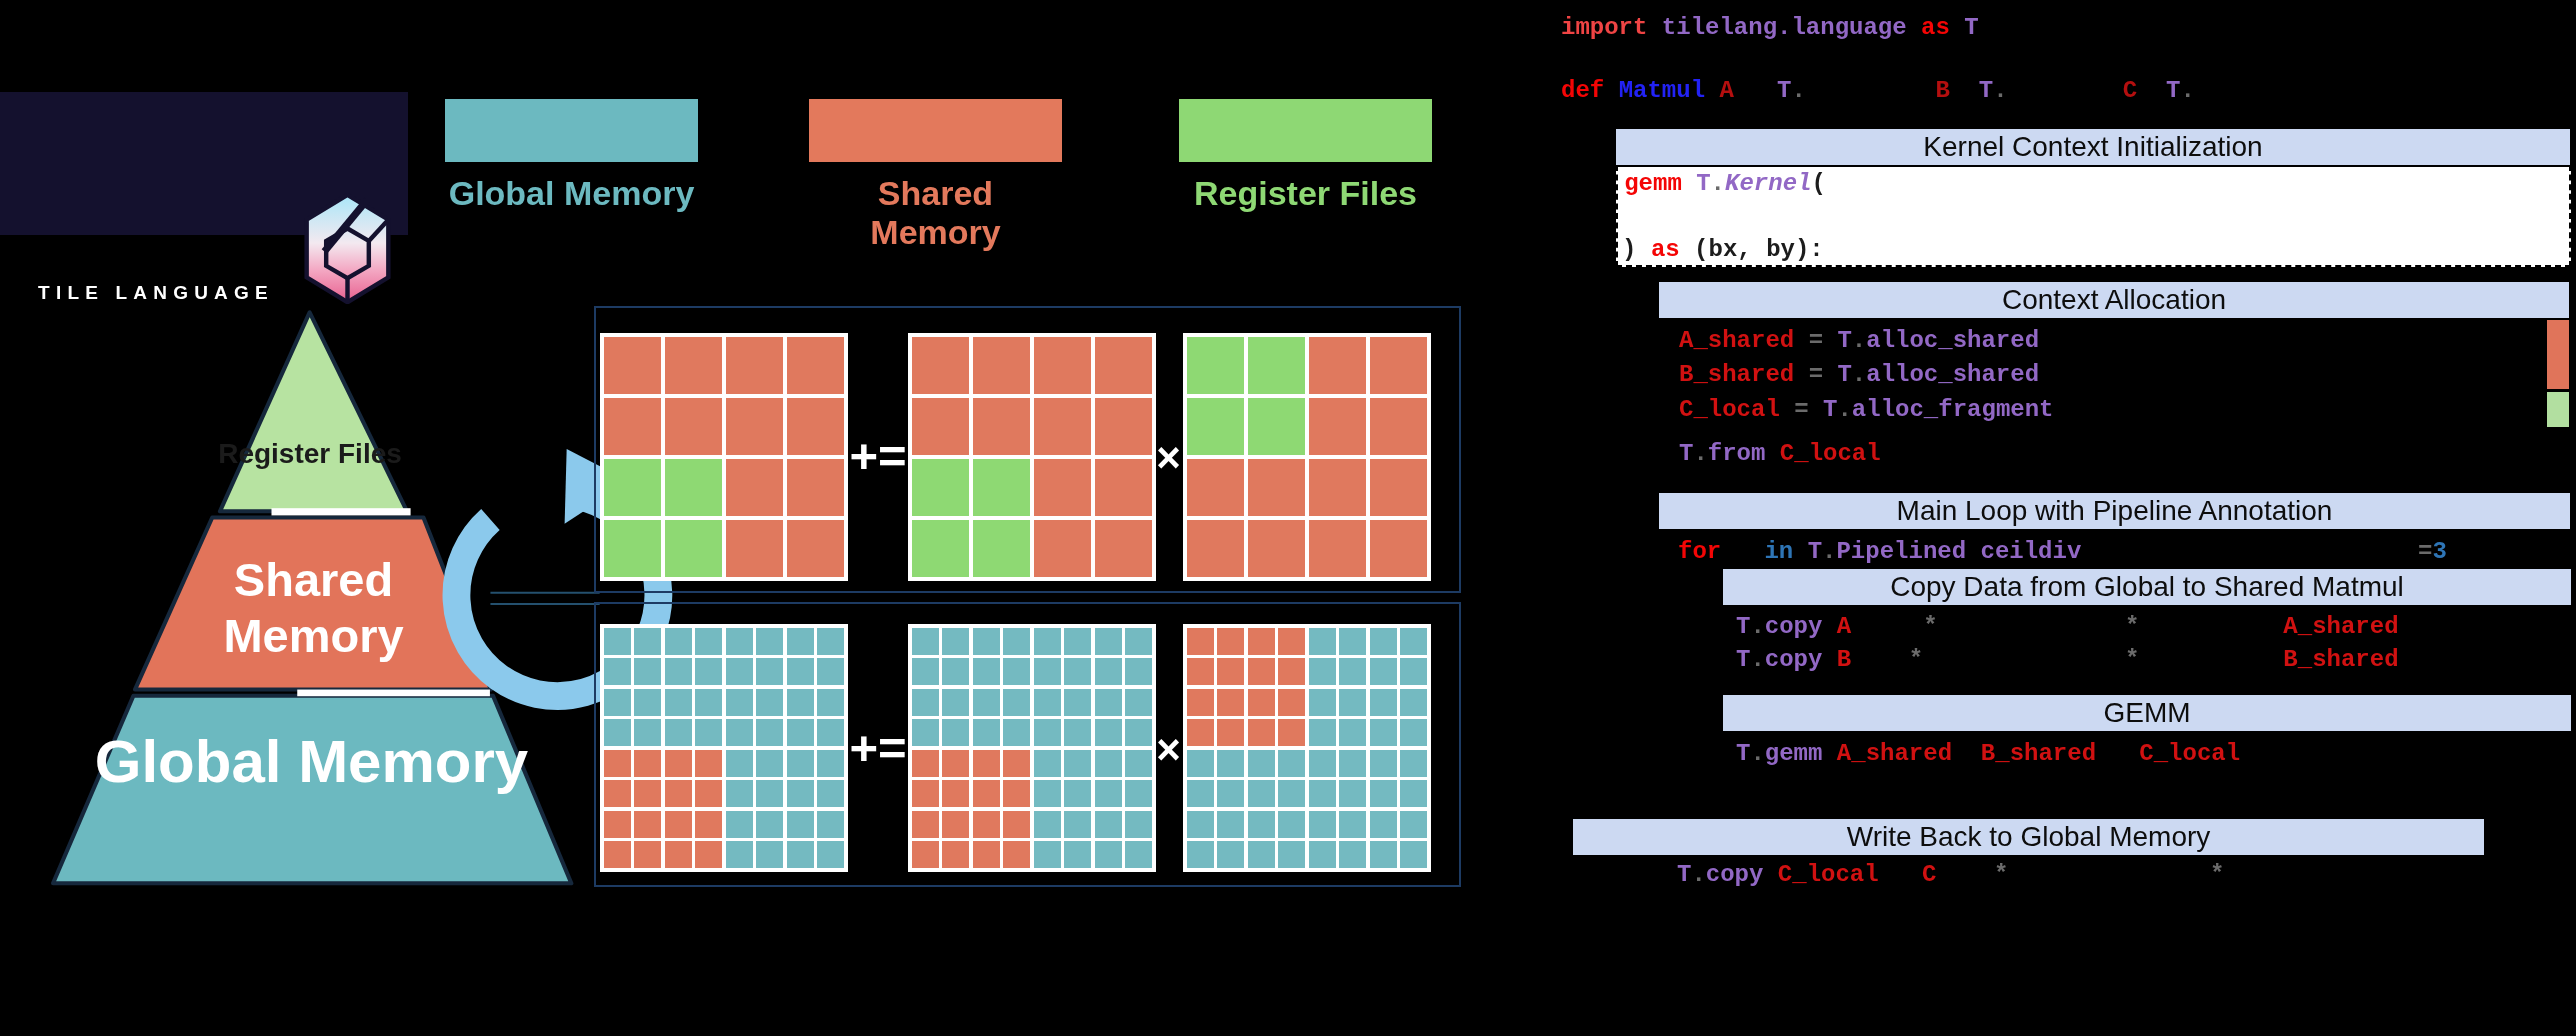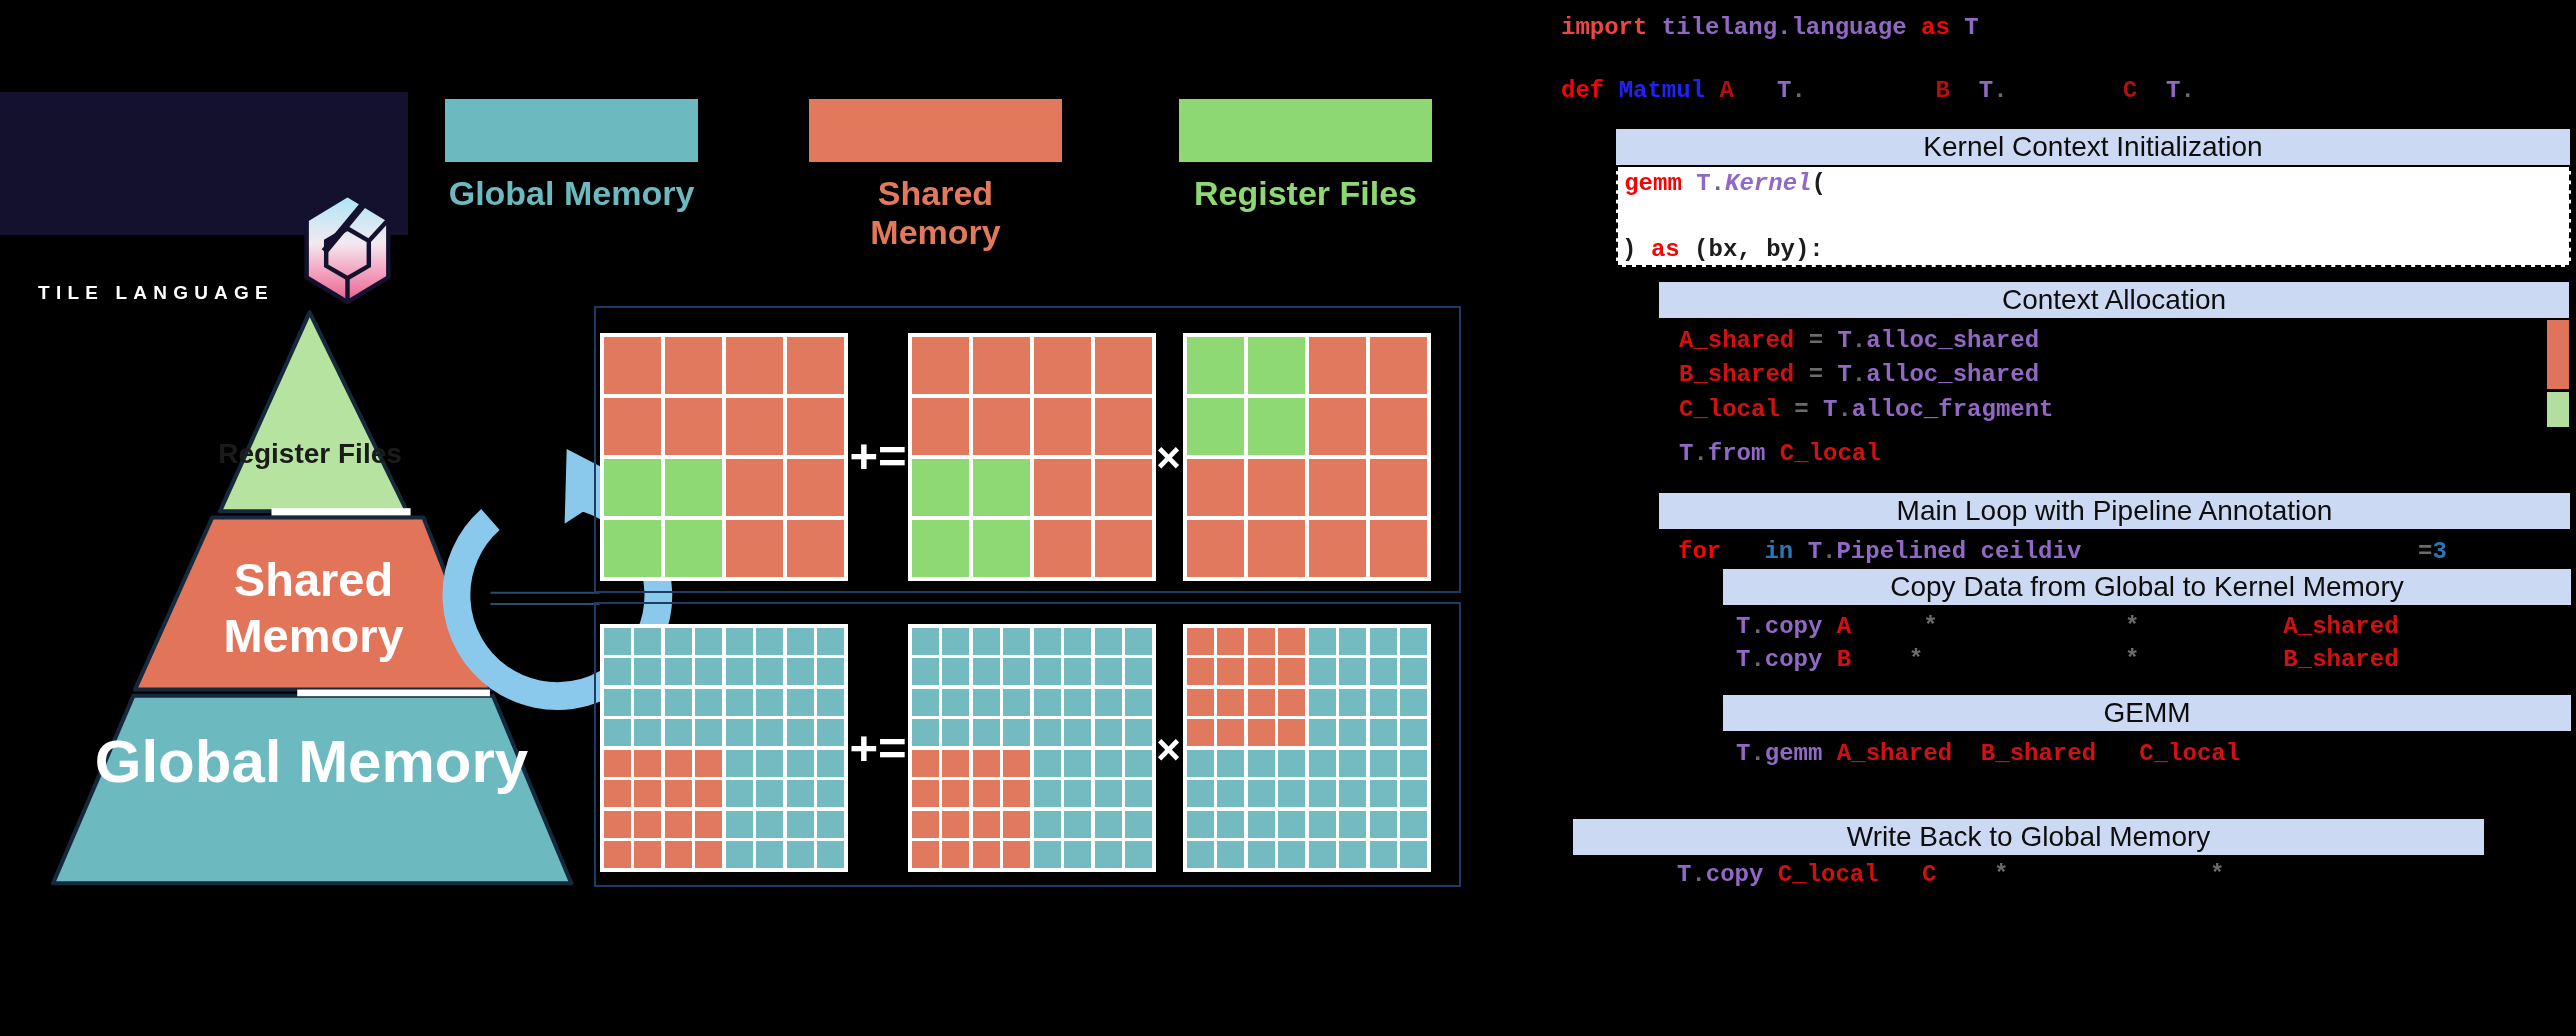--- a/index.html
+++ b/index.html
@@ -368,21 +368,21 @@
 <div class="abs code" style="left:1679px;top:363px"><span style="color: rgb(209, 17, 17);">B_shared</span><span style="color: rgb(28, 28, 28);"> </span><span style="color: rgb(107, 107, 107);">=</span><span style="color: rgb(28, 28, 28);"> </span><span style="color: rgb(146, 104, 197);">T</span><span style="color: rgb(107, 107, 107);">.</span><span style="color: rgb(146, 104, 197);">alloc_shared</span></div>
 <div class="abs code" style="left:1679px;top:398px"><span style="color: rgb(209, 17, 17);">C_local</span><span style="color: rgb(28, 28, 28);"> </span><span style="color: rgb(107, 107, 107);">=</span><span style="color: rgb(28, 28, 28);"> </span><span style="color: rgb(146, 104, 197);">T</span><span style="color: rgb(107, 107, 107);">.</span><span style="color: rgb(146, 104, 197);">alloc_fragment</span></div>
 <div class="abs code" style="left:1679px;top:442px"><span style="color: rgb(146, 104, 197);">T</span><span style="color: rgb(107, 107, 107);">.</span><span style="color: rgb(146, 104, 197);">from</span><span style="color: rgb(28, 28, 28);"> </span><span style="color: rgb(209, 17, 17);">C_local</span></div>
 <div class="abs sidebar-chip" style="left: 2547px; top: 320px; height: 69px; background: rgb(224, 116, 90);"></div>
 <div class="abs sidebar-chip" style="left: 2547px; top: 392px; height: 35px; background: rgb(178, 223, 160);"></div>
 
 <div class="abs bar" style="left:1659px;top:493px;width:911px">Main Loop with Pipeline Annotation</div>
 <div class="abs code" style="left:1678px;top:540px"><span style="color: rgb(244, 5, 5);">for</span><span style="color: rgb(28, 28, 28);">   </span><span style="color: rgb(46, 117, 182);">in</span><span style="color: rgb(28, 28, 28);"> </span><span style="color: rgb(146, 104, 197);">T</span><span style="color: rgb(107, 107, 107);">.</span><span style="color: rgb(146, 104, 197);">Pipelined</span><span style="color: rgb(28, 28, 28);"> </span><span style="color: rgb(146, 104, 197);">ceildiv</span></div>
 <div class="abs code" style="left:2418px;top:540px"><span style="color: rgb(107, 107, 107);">=</span><span style="color: rgb(46, 117, 182);">3</span></div>
 
-<div class="abs bar" style="left:1723px;top:569px;width:848px">Copy Data from Global to Kernel Memory</div>
+<div class="abs bar" style="left:1723px;top:569px;width:848px">Copy Data from Global to Shared Matmul</div>
 <div class="abs code" style="left:1736px;top:615px"><span style="color: rgb(146, 104, 197);">T</span><span style="color: rgb(107, 107, 107);">.</span><span style="color: rgb(146, 104, 197);">copy</span><span style="color: rgb(28, 28, 28);"> </span><span style="color: rgb(209, 17, 17);">A</span><span style="color: rgb(28, 28, 28);">     </span><span style="color: rgb(107, 107, 107);">*</span><span style="color: rgb(28, 28, 28);">             </span><span style="color: rgb(107, 107, 107);">*</span><span style="color: rgb(28, 28, 28);">          </span><span style="color: rgb(209, 17, 17);">A_shared</span></div>
 <div class="abs code" style="left:1736px;top:648px"><span style="color: rgb(146, 104, 197);">T</span><span style="color: rgb(107, 107, 107);">.</span><span style="color: rgb(146, 104, 197);">copy</span><span style="color: rgb(28, 28, 28);"> </span><span style="color: rgb(209, 17, 17);">B</span><span style="color: rgb(28, 28, 28);">    </span><span style="color: rgb(107, 107, 107);">*</span><span style="color: rgb(28, 28, 28);">              </span><span style="color: rgb(107, 107, 107);">*</span><span style="color: rgb(28, 28, 28);">          </span><span style="color: rgb(209, 17, 17);">B_shared</span></div>
 
 <div class="abs bar" style="left:1723px;top:695px;width:848px">GEMM</div>
 <div class="abs code" style="left:1736px;top:742px"><span style="color: rgb(146, 104, 197);">T</span><span style="color: rgb(107, 107, 107);">.</span><span style="color: rgb(146, 104, 197);">gemm</span><span style="color: rgb(28, 28, 28);"> </span><span style="color: rgb(209, 17, 17);">A_shared</span><span style="color: rgb(28, 28, 28);">  </span><span style="color: rgb(209, 17, 17);">B_shared</span><span style="color: rgb(28, 28, 28);">   </span><span style="color: rgb(209, 17, 17);">C_local</span></div>
 
 <div class="abs bar" style="left:1573px;top:819px;width:911px">Write Back to Global Memory</div>
 <div class="abs code" style="left:1677px;top:863px"><span style="color: rgb(146, 104, 197);">T</span><span style="color: rgb(107, 107, 107);">.</span><span style="color: rgb(146, 104, 197);">copy</span><span style="color: rgb(28, 28, 28);"> </span><span style="color: rgb(209, 17, 17);">C_local</span><span style="color: rgb(28, 28, 28);">   </span><span style="color: rgb(209, 17, 17);">C</span><span style="color: rgb(28, 28, 28);">    </span><span style="color: rgb(107, 107, 107);">*</span><span style="color: rgb(28, 28, 28);">              </span><span style="color: rgb(107, 107, 107);">*</span></div>
 
 

